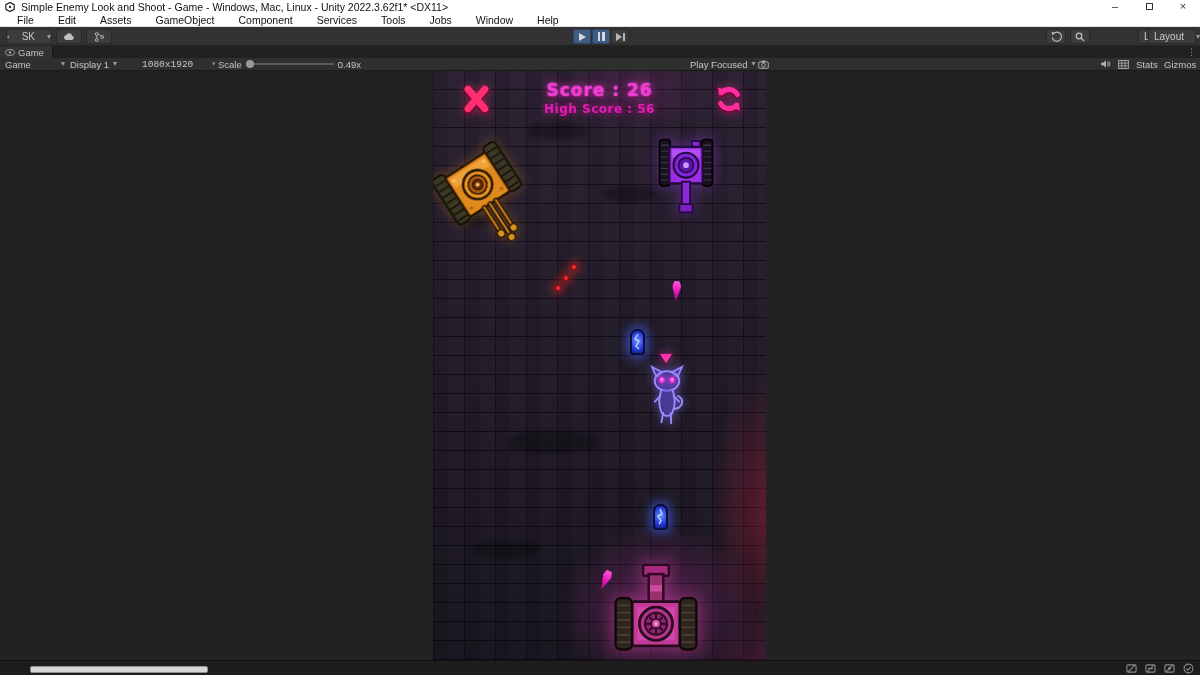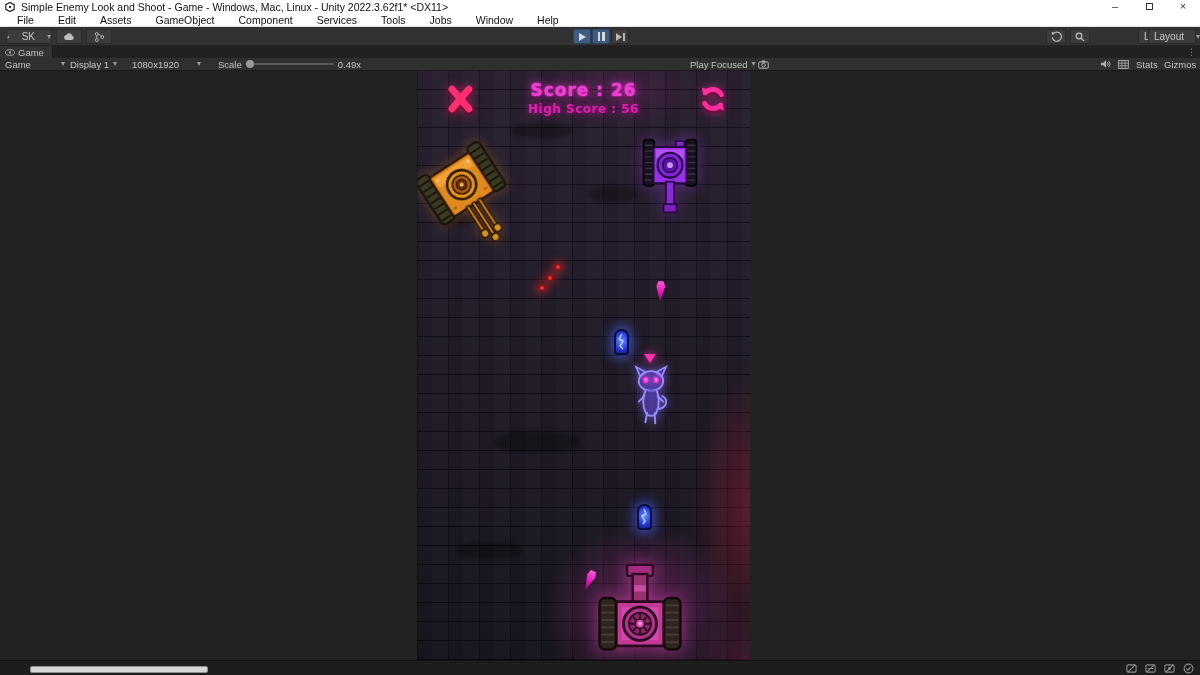--- a/index.html
+++ b/index.html
@@ -46,21 +46,21 @@
   
   .gtoolbar { position:absolute; left:0; top:58px; width:1200px; height:13px; background:#2f2f2f;
     border-bottom:1px solid #1a1a1a; color:#c4c4c4; font-size:9.5px; }
   .gitem { position:absolute; top:0; height:12px; display:flex; align-items:center; gap:4px; }
   .slider-track { width:88px; height:2px; background:#5a5a5a; border-radius:1px; position:relative; }
   .slider-knob { position:absolute; left:0px; top:-3px; width:8px; height:8px; border-radius:50%; background:#999; }
 
   
   .content { position:absolute; left:0; top:71px; width:1200px; height:589px; background:#222222; }
 
-  .viewport { position:absolute; left:417px; top:0; width:333px; height:589px; overflow:hidden;
+  .viewport { position:absolute; left:433px; top:0; width:333px; height:589px; overflow:hidden;
     background-color:#221d29;
     background-image:
       linear-gradient(rgba(150,60,150,0.06), rgba(24,14,34,0.12) 45%, rgba(0,0,0,0.28)),
       repeating-linear-gradient(0deg, rgba(8,5,14,0.75) 0px, rgba(8,5,14,0.75) 1px, transparent 1px, transparent 19px),
       repeating-linear-gradient(90deg, rgba(8,5,14,0.5) 0px, rgba(8,5,14,0.5) 1px, transparent 1px, transparent 31px),
       repeating-linear-gradient(90deg, transparent 0px, transparent 15px, rgba(255,255,255,0.02) 15px, rgba(255,255,255,0.02) 31px);
     padding-left: 44px;
   }
   .blotch { position:absolute; background:rgba(0,0,0,0.28); border-radius:45%; filter:blur(2px); }
   .glow { position:absolute; pointer-events:none; }
@@ -214,21 +214,21 @@
 
   <div class="gtoolbar">
     <div class="gitem" style="left:5px;">
       <span>Game</span>
       <span class="arrow" style="margin-left:26px">▾</span>
     </div>
     <div class="gitem" style="left:62px;margin-left:8px;">
       <span>Display 1</span>
       <span class="arrow">▾</span>
     </div>
-    <div class="gitem" style="left:132px;">
+    <div class="gitem" style="left:142px;font-family:Liberation Mono, monospace;">
       <span>1080x1920</span>
       <span class="arrow" style="margin-left:14px">▾</span>
     </div>
     <div class="gitem" style="left:218px;">
       <span>Scale</span>
       <span class="slider-track">
         <span class="slider-knob"></span>
       </span>
       <span>0.49x</span>
     </div>

